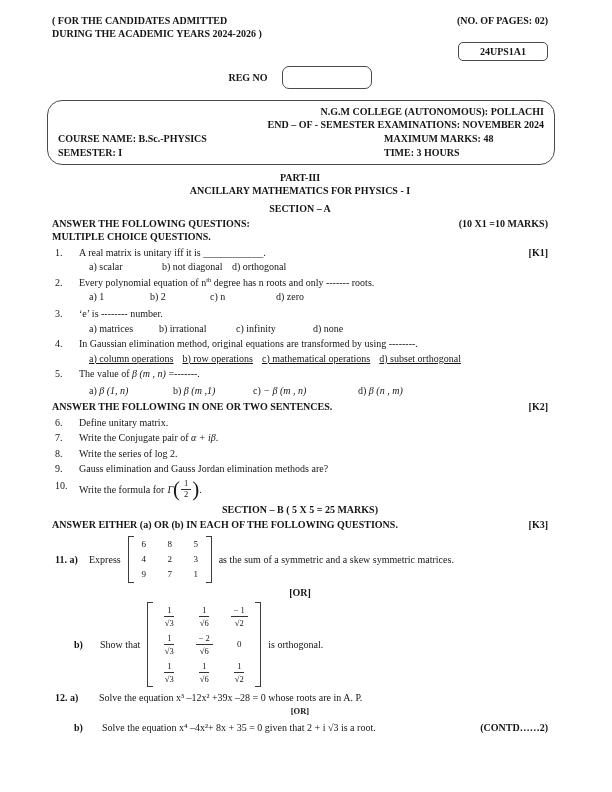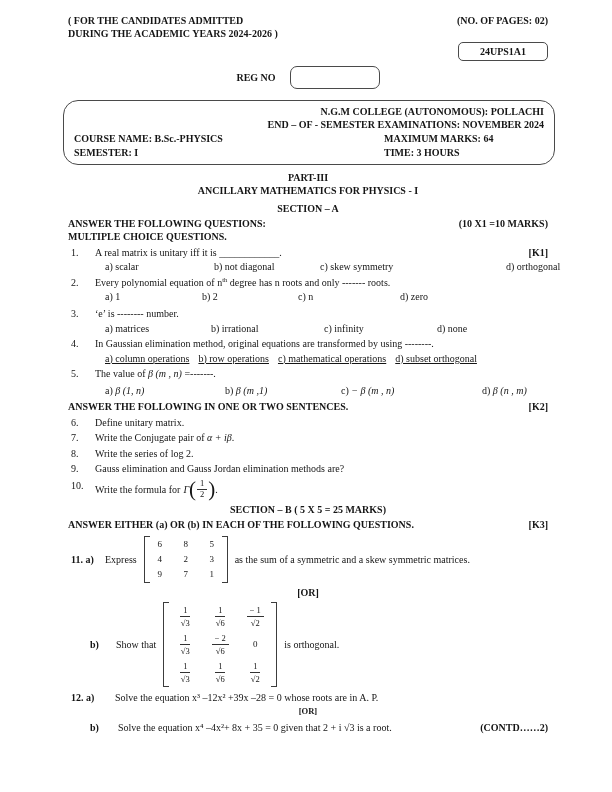--- a/index.html
+++ b/index.html
@@ -3,21 +3,21 @@
 <meta charset="utf-8">
 <style>
   html,body { margin:0; padding:0; background:#e8e8e8; }
   .page {
     position:relative;
     width:612px; height:792px;
     margin:0 auto;
     background:#ffffff;
     outline:1px solid #cfcfcf;
     box-sizing:border-box;
-    padding:14px 64px 0 68px;
+    padding:14px 64px 0 52px;
     font-family:"Liberation Serif","DejaVu Serif",serif;
     font-size:10px; line-height:13px;
     color:#151515;
     overflow:hidden;
   }
   .b { font-weight:bold; }
   .center { text-align:right; }
   .row { display:flex; justify-content:space-between; align-items:flex-start; }
 
   
@@ -45,21 +45,21 @@
   .subject { font-weight:bold; text-align:center; }
   .secA    { margin-top:5px; font-weight:bold; text-align:center; }
 
   .instr-row { display:flex; justify-content:space-between; font-weight:bold; margin-top:2px; }
 
   
   .q { display:flex; margin-top:2.5px; }
   .q .qnum { width:24px; flex:none; padding-left:3px; }
   .q .qbody { flex:1; }
   .q .klevel { flex:none; font-weight:bold; }
-  .opts { display:flex; margin:1.5px 0 2px 37px;gap:36px; }
+  .opts { display:flex; margin:1.5px 0 2px 37px; }
   .opts .opt { white-space:nowrap; }
   .gap8 { gap:9px;text-decoration:underline; }
 
   .math { font-style:italic; }
   sup { font-size:6.5px; line-height:0; }
 
   
   .mat {
     position:relative; display:inline-grid;
     text-align:center; align-items:center; justify-items:center;
@@ -111,21 +111,21 @@
   <div class="regrow">
     <span class="b">REG NO</span>
     <div class="regbox"></div>
   </div>
 
   <div class="hdrbox">
     <div class="center">N.G.M COLLEGE (AUTONOMOUS): POLLACHI</div>
     <div class="center">END – OF - SEMESTER EXAMINATIONS: NOVEMBER 2024</div>
     <div class="hrow">
       <span class="hleft">COURSE NAME: B.Sc.-PHYSICS</span>
-      <span class="hright">MAXIMUM MARKS: 64</span>
+      <span class="hright">MAXIMUM MARKS: 48</span>
     </div>
     <div class="hrow">
       <span class="hleft">SEMESTER:  I</span>
       <span class="hright">TIME: 3 HOURS</span>
     </div>
   </div>
 
   <div class="part">PART-III</div>
   <div class="subject">ANCILLARY MATHEMATICS FOR PHYSICS - I</div>
   <div class="secA">SECTION – A</div>
@@ -137,21 +137,20 @@
   <div class="b">MULTIPLE CHOICE QUESTIONS.</div>
 
   <div class="q">
     <span class="qnum">1.</span>
     <span class="qbody">A real matrix is unitary iff it is ____________.</span>
     <span class="klevel">[K1]</span>
   </div>
   <div class="opts">
     <span class="opt" style="min-width:73px">a) scalar</span>
     <span class="opt" style="min-width:70px">b) not diagonal</span>
-    <span class="opt" style="min-width:150px">c)  skew symmetry</span>
     <span class="opt">d) orthogonal</span>
   </div>
 
   <div class="q">
     <span class="qnum">2.</span>
     <span class="qbody"><span>Every polynomial equation of n</span><sup>th</sup><span> degree has n roots and only ------- roots.</span></span>
   </div>
   <div class="opts">
     <span class="opt" style="min-width:61px">a) 1</span>
     <span class="opt" style="min-width:60px">b) 2</span>

